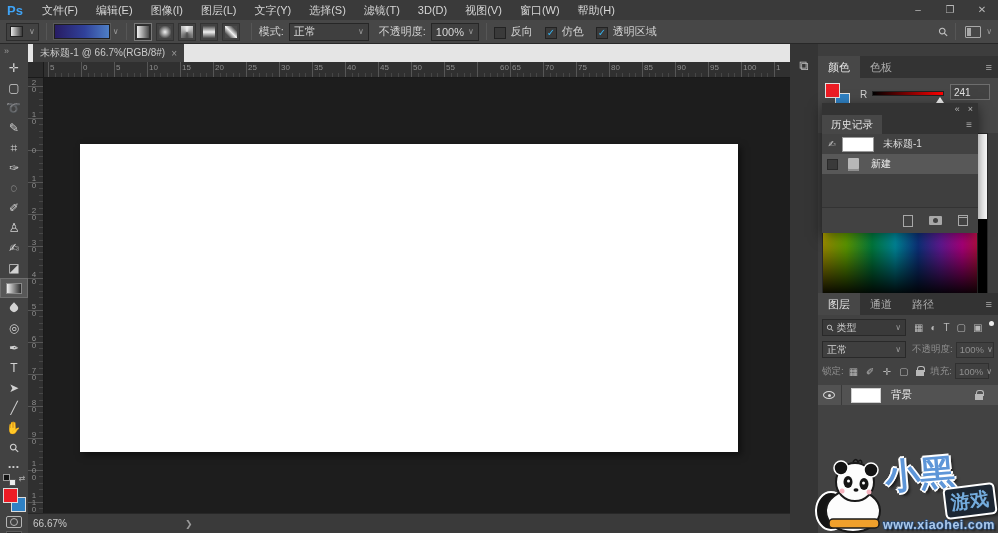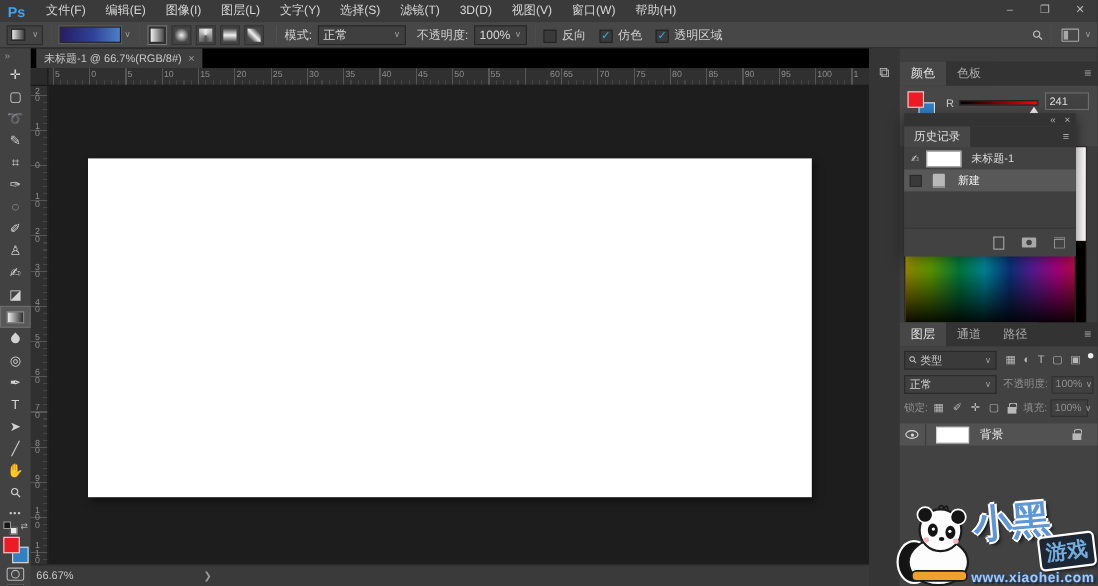--- a/index.html
+++ b/index.html
@@ -58,21 +58,21 @@
   .fgbg-inner{position:relative;width:25px;height:26px}
   .fg-swatch{position:absolute;left:1px;top:0;width:15px;height:15px;border:1px solid #dcdcdc;z-index:2}
   .bg-swatch{position:absolute;left:9px;top:9px;width:15px;height:15px;border:1px solid #dcdcdc}
   .qmrow{top:472px}
   .qm{width:16px;height:12px;border:1px solid #b5b5b5;border-radius:2px;display:flex;align-items:center;justify-content:center}
   .qm::after{content:"";width:6px;height:6px;border:1px solid #b5b5b5;border-radius:50%}
   .smrow{top:487px}
   .sm{width:16px;height:8px;background:#2c2c2c;border:1px solid #5a5a5a}
 
   
-  .tabrow{position:absolute;left:28px;top:44px;width:762px;height:18px;background:#000000}
+  .tabrow{position:absolute;left:28px;top:44px;width:762px;height:18px;background:#e5e5e5}
   .doc-tab{position:absolute;left:5px;top:0;height:18px;background:#3e3e3e;display:flex;align-items:center;padding:0 7px;font-size:10px;color:#c9c9c9;white-space:nowrap}
   .doc-close{margin-left:6px;color:#9a9a9a;font-size:10px}
 
   
   .hruler{position:absolute;left:28px;top:62px;width:762px;height:16px;background:#303030;border-bottom:1px solid #1a1a1a;
     background-image:
       repeating-linear-gradient(90deg,#565656 0 1px,transparent 1px 33px),
       repeating-linear-gradient(90deg,#464646 0 1px,transparent 1px 6.6px);
     background-size:762px 16px,762px 5px;
     background-position:-13px 0,-13px 11px;

